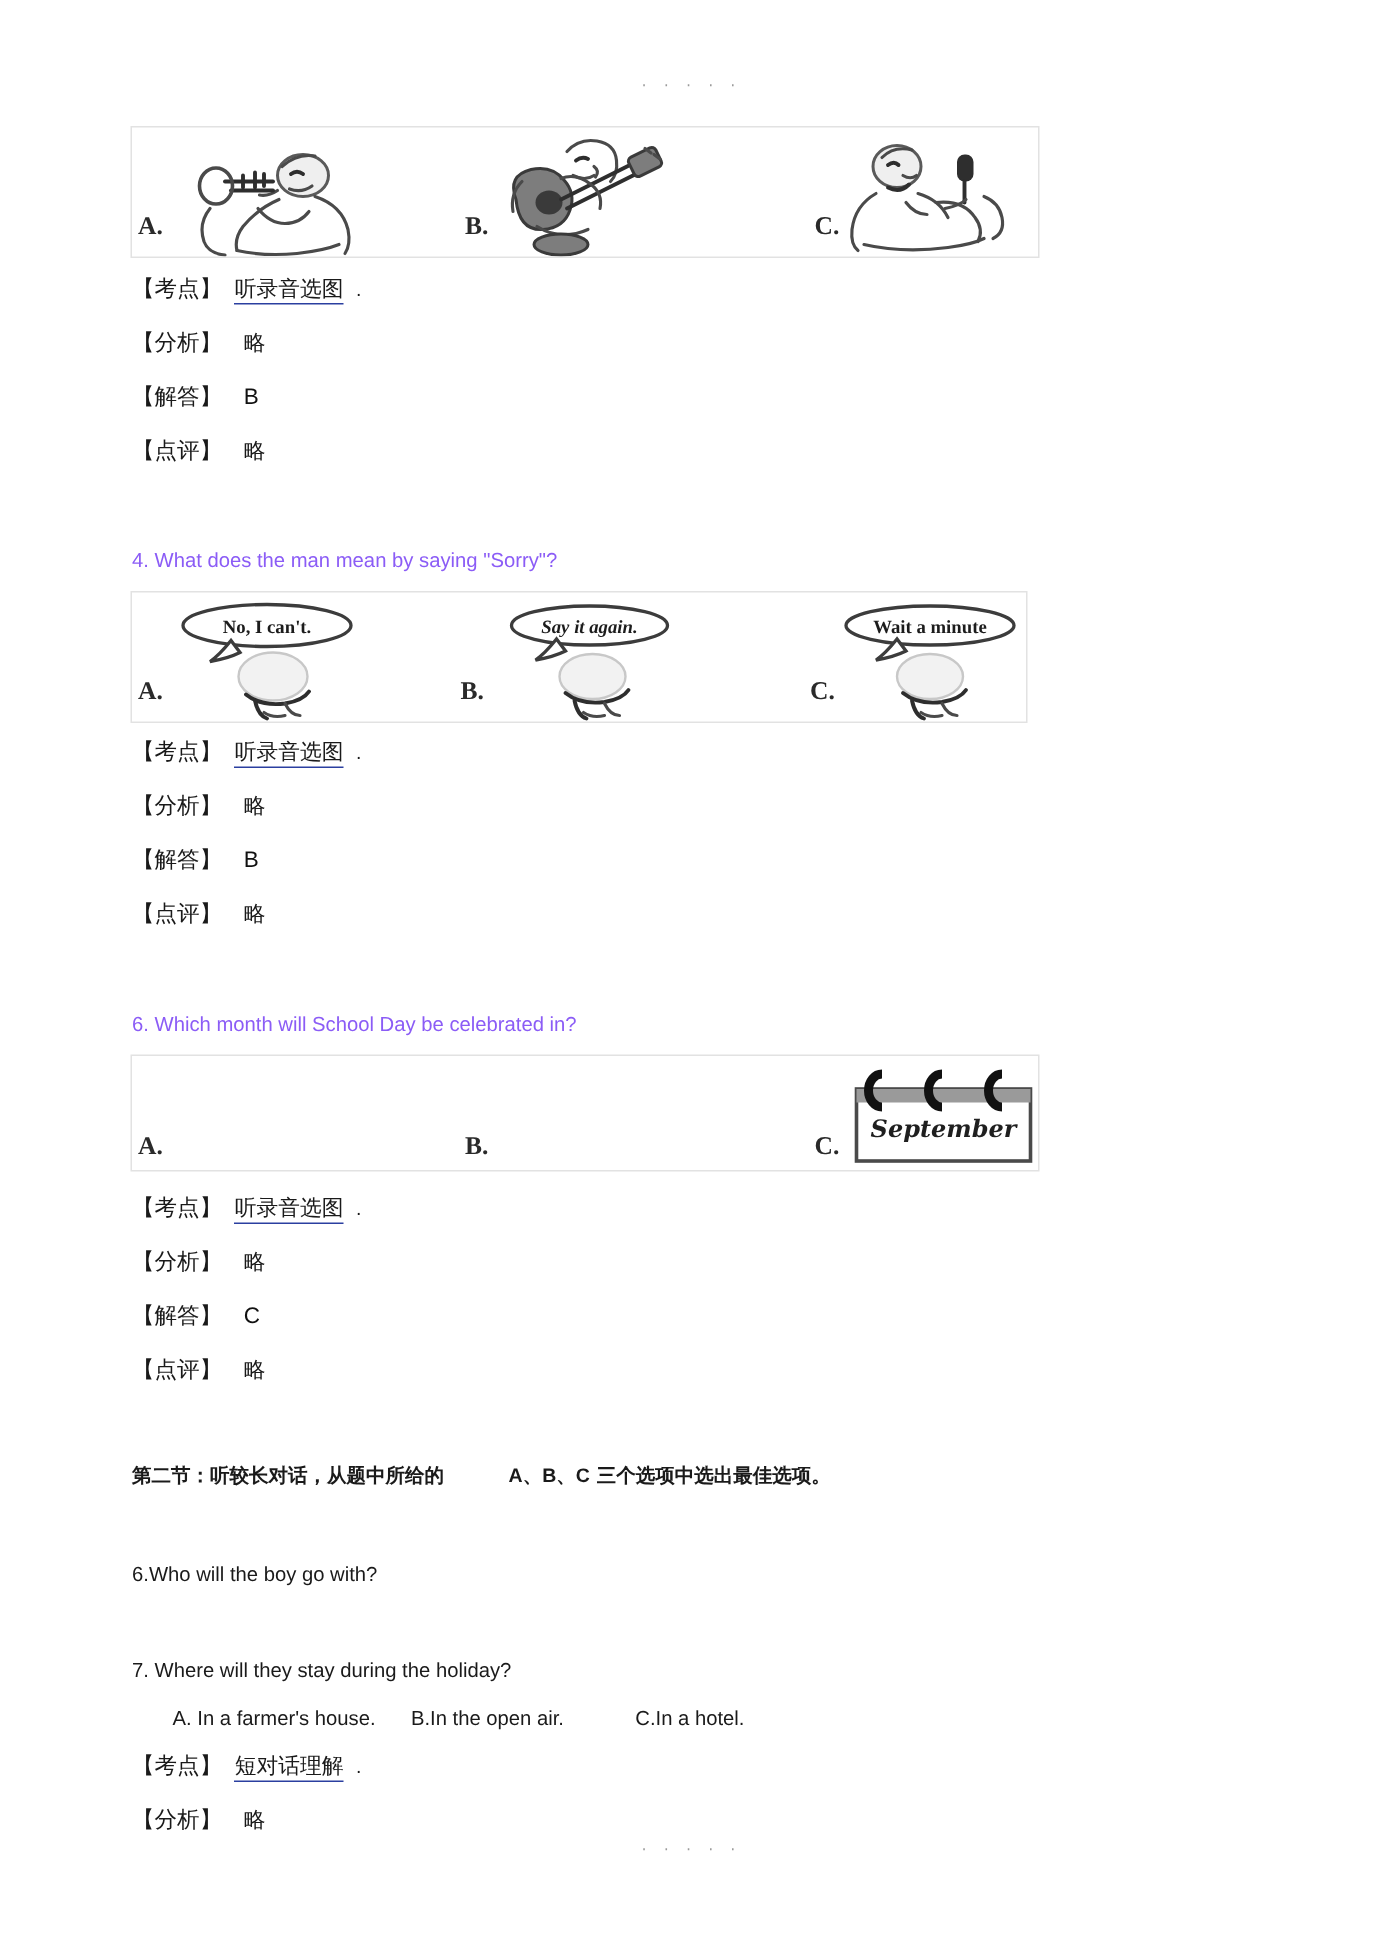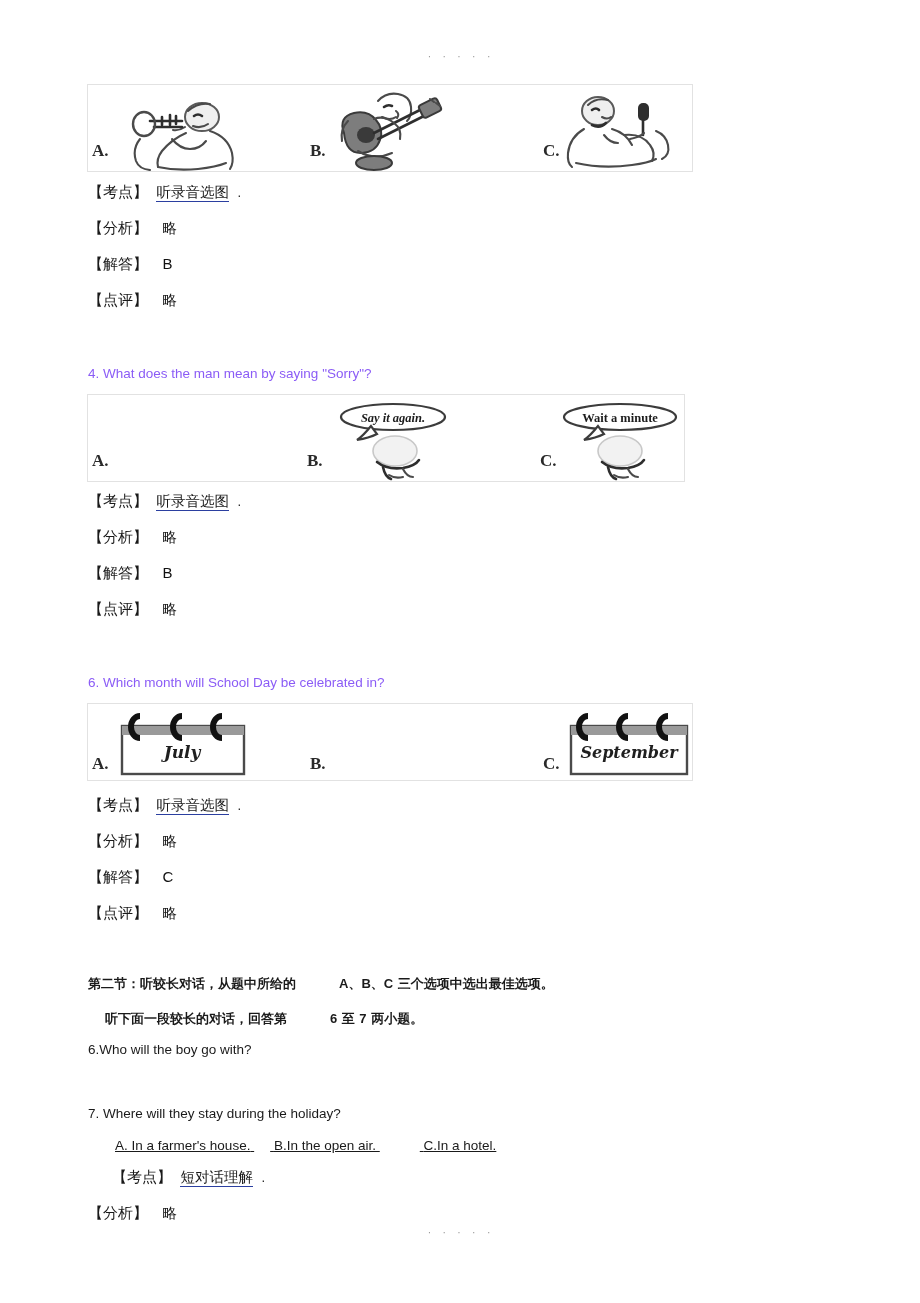--- a/index.html
+++ b/index.html
@@ -175,20 +175,32 @@
   <div class="exp-row" style="top:291px;">
     <span class="exp-tag">【点评】</span>
     <span class="exp-val">略</span>
   </div>
 
   <div class="qtext" style="top:366px;">4. What does the man mean by saying "Sorry"?</div>
 
   <div class="panel" style="left:87px;top:394px;width:598px;height:88px;">
 
     <div class="opt-letter" style="left:4px;top:56px;">A.</div>
+    <div class="art" style="left:28px;top:4px;">
+      <svg width="160" height="84" viewBox="0 0 160 84">
+        <ellipse cx="62" cy="18" rx="56" ry="14" class="bub"></ellipse>
+        <text class="bubtext" x="62" y="23" text-anchor="middle">No, I can't.</text>
+        <path class="bub" d="M38 28 q-8 10 -14 14 q12 -2 20 -6 z"></path>
+        <ellipse cx="66" cy="52" rx="23" ry="16" style="fill:#f2f2f2;stroke:#c8c8c8;stroke-width:1.6;"></ellipse>
+        <path class="ink-d" d="M48 64 q10 8 26 6 q12 -2 16 -8"></path>
+        <path class="ink-d" d="M54 68 q2 10 8 12"></path>
+        <path class="ink" d="M74 70 q4 8 10 8"></path>
+        <path class="ink" d="M60 76 q6 4 14 2"></path>
+      </svg>
+    </div>
 
     <div class="opt-letter" style="left:219px;top:56px;">B.</div>
     <div class="art" style="left:243px;top:4px;font-style:italic;">
       <svg width="160" height="84" viewBox="0 0 160 84">
         <ellipse cx="62" cy="18" rx="52" ry="13" class="bub"></ellipse>
         <text class="bubtext" x="62" y="23" text-anchor="middle">Say it again.</text>
         <path class="bub" d="M40 27 q-8 10 -14 14 q12 -2 20 -6 z"></path>
         <ellipse cx="64" cy="52" rx="22" ry="15" style="fill:#f2f2f2;stroke:#c8c8c8;stroke-width:1.6;"></ellipse>
         <path class="ink-d" d="M46 63 q10 8 26 6 q12 -2 16 -8"></path>
         <path class="ink-d" d="M52 68 q2 10 8 12"></path>
@@ -228,30 +240,20 @@
   <div class="exp-row" style="top:600px;">
     <span class="exp-tag">【点评】</span>
     <span class="exp-val">略</span>
   </div>
 
   <div class="qtext" style="top:675px;">6. Which month will School Day be celebrated in?</div>
 
   <div class="panel" style="left:87px;top:703px;width:606px;height:78px;">
 
     <div class="opt-letter" style="left:4px;top:50px;">A.</div>
-    <div class="art" style="left:28px;top:8px;">
-      <svg width="138" height="66" viewBox="0 0 138 66">
-        <rect x="6" y="14" width="122" height="48" style="fill:#fff;stroke:#4a4a4a;stroke-width:2.4;"></rect>
-        <rect x="6" y="14" width="122" height="9" style="fill:#9a9a9a;"></rect>
-        <path d="M24 4 a9 11 0 1 0 0 22" style="fill:none;stroke:#111;stroke-width:6;"></path>
-        <path d="M66 4 a9 11 0 1 0 0 22" style="fill:none;stroke:#111;stroke-width:6;"></path>
-        <path d="M106 4 a9 11 0 1 0 0 22" style="fill:none;stroke:#111;stroke-width:6;"></path>
-        <text class="caltext" x="66" y="46" text-anchor="middle" style="font-size:17px;">July</text>
-      </svg>
-    </div>
 
     <div class="opt-letter" style="left:222px;top:50px;">B.</div>
 
     <div class="opt-letter" style="left:455px;top:50px;">C.</div>
     <div class="art" style="left:478px;top:8px;">
       <svg width="126" height="66" viewBox="0 0 126 66">
         <rect x="5" y="14" width="116" height="48" style="fill:#fff;stroke:#4a4a4a;stroke-width:2.4;"></rect>
         <rect x="5" y="14" width="116" height="9" style="fill:#9a9a9a;"></rect>
         <path d="M22 4 a9 11 0 1 0 0 22" style="fill:none;stroke:#111;stroke-width:6;"></path>
         <path d="M62 4 a9 11 0 1 0 0 22" style="fill:none;stroke:#111;stroke-width:6;"></path>
@@ -279,41 +281,33 @@
     <span class="exp-val">略</span>
   </div>
 
   <div class="cn-line" style="left:88px;top:975px;">
     <span>第二节：听较长对话，从题中所给的</span>
     <span class="gap"></span>
     <span class="lat">A、B、C</span>
     <span>三个选项中选出最佳选项。</span>
   </div>
 
-  <div class="cn-line" style="left:105px;top:1010px;">
-    <span>听下面一段较长的对话，回答第</span>
-    <span class="gap"></span>
-    <span class="lat">6</span>
-    <span>至</span>
-    <span class="lat">7</span>
-    <span>两小题。</span>
-  </div>
 
   <div class="eq" style="top:1042px;">6.Who will the boy go with?</div>
 
   <div class="eq" style="top:1106px;">7.  Where will they stay during the holiday?</div>
-  <div class="echoices" style="top:1138px;text-decoration:underline;">
+  <div class="echoices" style="top:1138px;">
     <span>A. In a farmer's house.</span>
     <span class="sp"></span>
     <span>B.In the open air.</span>
     <span class="sp-wide"></span>
     <span>C.In a hotel.</span>
   </div>
 
-  <div class="exp-row" style="top:1168px;margin-left:24px;">
+  <div class="exp-row" style="top:1168px;">
     <span class="exp-tag">【考点】</span>
     <span class="exp-link">短对话理解</span>
     <span class="exp-dot">.</span>
   </div>
   <div class="exp-row" style="top:1204px;">
     <span class="exp-tag">【分析】</span>
     <span class="exp-val">略</span>
   </div>
 
   <div class="sep-dots" style="top:1228px;">· · · · ·</div>

